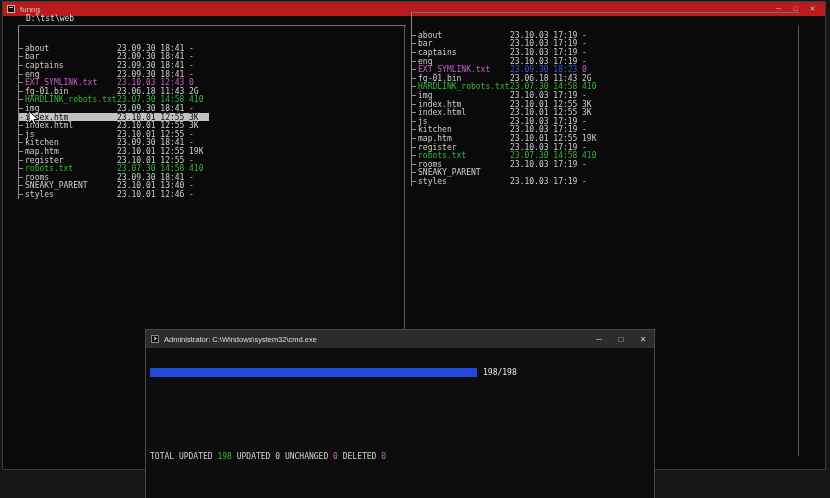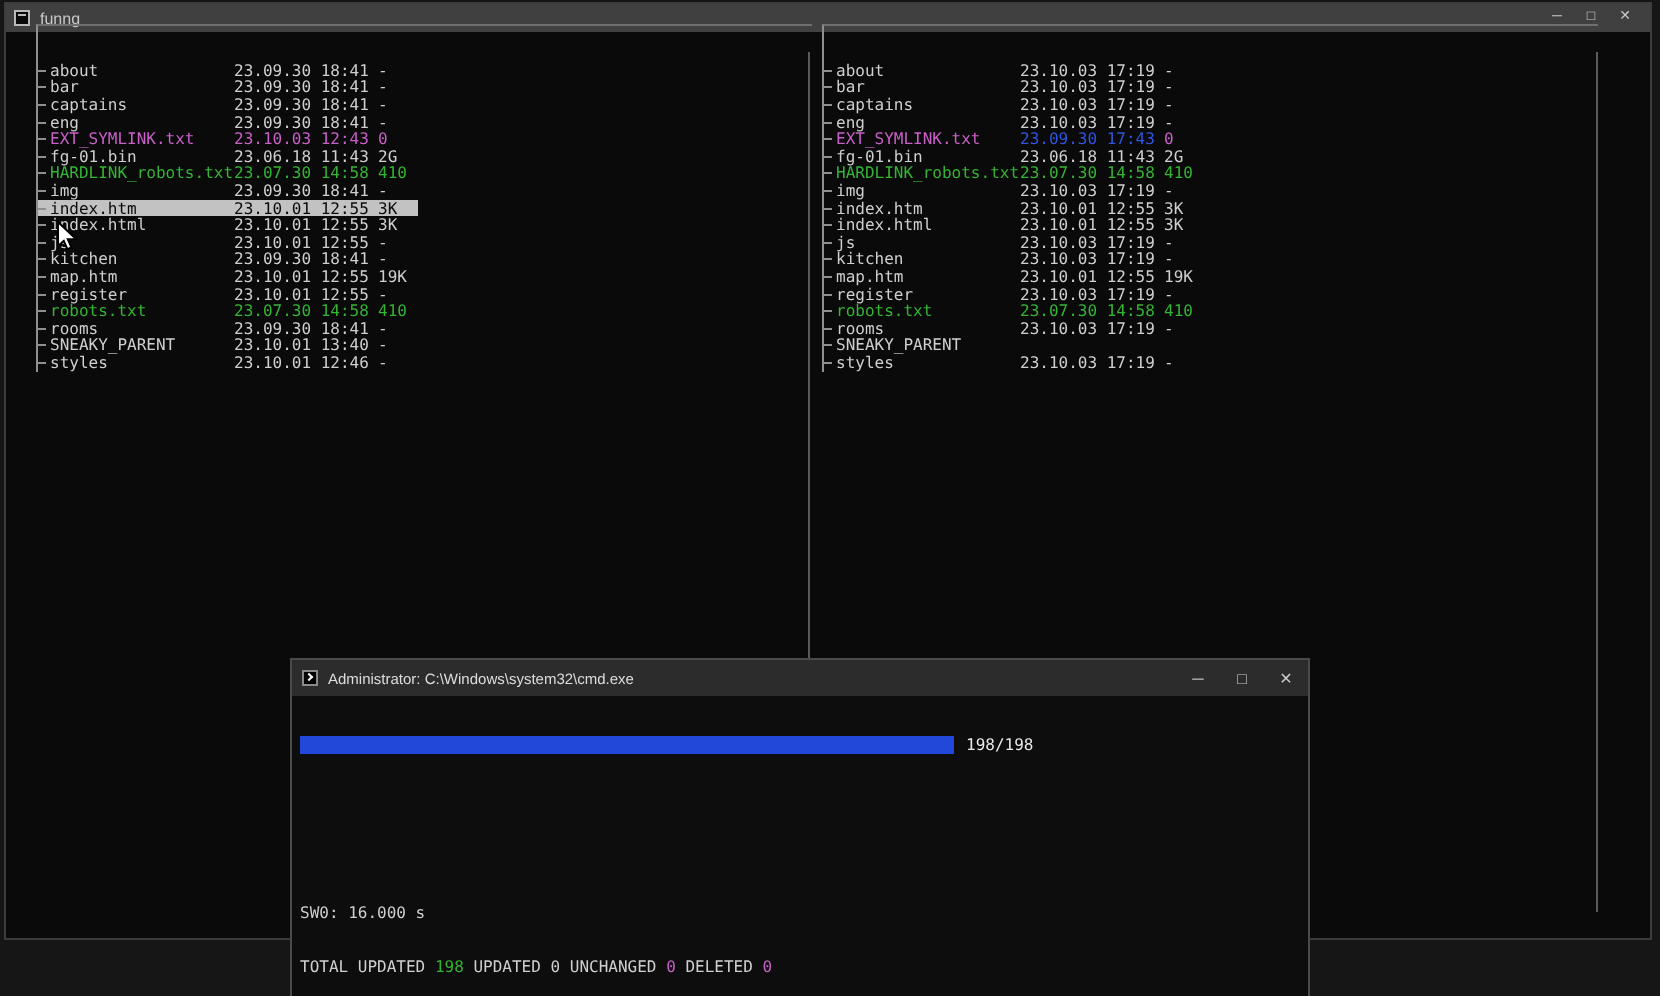--- a/index.html
+++ b/index.html
@@ -7,21 +7,21 @@
     width:830px;height:498px;overflow:hidden;position:relative;
     background:#161616;
     font-family:"DejaVu Sans Mono", monospace;
   }
   
   .main-window{
     position:absolute;left:2px;top:1px;width:824px;height:469px;
     background:#0a0a0a;border:1px solid #3c3c3c;box-sizing:border-box;
   }
   .titlebar{
-    height:14px;background:#404040;display:flex;align-items:center;
+    height:14px;background:#b91c1c;display:flex;align-items:center;
     padding:0 4px;gap:5px;
     font-family:"Liberation Sans", sans-serif;font-size:8px;color:#c9c9c9;
   }
   .app-icon{width:8px;height:8px;border:1px solid #b9b9b9;box-sizing:border-box;background:#0a0a0a;flex:none;}
   .app-icon::before{content:"";display:block;margin:1px;height:1px;background:#b9b9b9;}
   .win-controls{margin-left:auto;display:flex;}
   .wbtn{width:17px;text-align:center;font-size:7px;color:#c8c8c8;line-height:14px;}
   
   .panel{position:absolute;top:10px;width:388px;color:#cbcbcb;}
   .panel.left{left:15px;}
@@ -74,20 +74,21 @@
     <span class="app-icon"></span>
     <span>funng</span>
     <span class="win-controls">
       <span class="wbtn">─</span>
       <span class="wbtn">□</span>
       <span class="wbtn">✕</span>
     </span>
   </div>
 
   <div class="panel left">
+    <div class="path">D:\tst\web</div>
     <div class="list">
         <div class="row c-default">
           <span class="tick"></span>
           <span class="fname">about</span>
           <span class="fdate">23.09.30 18:41</span>
           <span class="fsize">-</span>
         </div>
         <div class="row c-default">
           <span class="tick"></span>
           <span class="fname">bar</span>
@@ -217,21 +218,21 @@
         </div>
         <div class="row c-default">
           <span class="tick"></span>
           <span class="fname">eng</span>
           <span class="fdate">23.10.03 17:19</span>
           <span class="fsize">-</span>
         </div>
         <div class="row c-magenta">
           <span class="tick"></span>
           <span class="fname">EXT_SYMLINK.txt</span>
-          <span class="fdate d-blue">23.09.30 17:43</span>
+          <span class="fdate d-blue">23.09.30 18:23</span>
           <span class="fsize">0</span>
         </div>
         <div class="row c-default">
           <span class="tick"></span>
           <span class="fname">fg-01.bin</span>
           <span class="fdate">23.06.18 11:43</span>
           <span class="fsize">2G</span>
         </div>
         <div class="row c-green">
           <span class="tick"></span>
@@ -321,21 +322,20 @@
       <span class="wbtn">✕</span>
     </span>
   </div>
   <div class="cmd-client">
     <div class="progress-row">
       <div class="pbar" style="width: 327px;"></div>
       <span class="plabel">198/198</span>
     </div>
     <div class="line"></div>
     <div class="line"></div>
-    <div class="line">SW0: 16.000 s</div>
     <div class="line"><span class="c-default">TOTAL UPDATED </span><span class="c-green">198</span><span class="c-default"> UPDATED </span><span class="c-default">0</span><span class="c-default"> UNCHANGED </span><span class="c-magenta">0</span><span class="c-default"> DELETED </span><span class="c-magenta">0</span></div>
     
     
   </div>
 </div>
 
 <svg class="cursor" width="11" height="16" viewBox="0 0 11 16">
   <path d="M1,1 L1,13 L3.9,10.4 L5.7,14.6 L7.7,13.7 L5.9,9.6 L10,9.5 Z" fill="#ffffff" stroke="#000000" stroke-width="1"></path>
 </svg>
 

